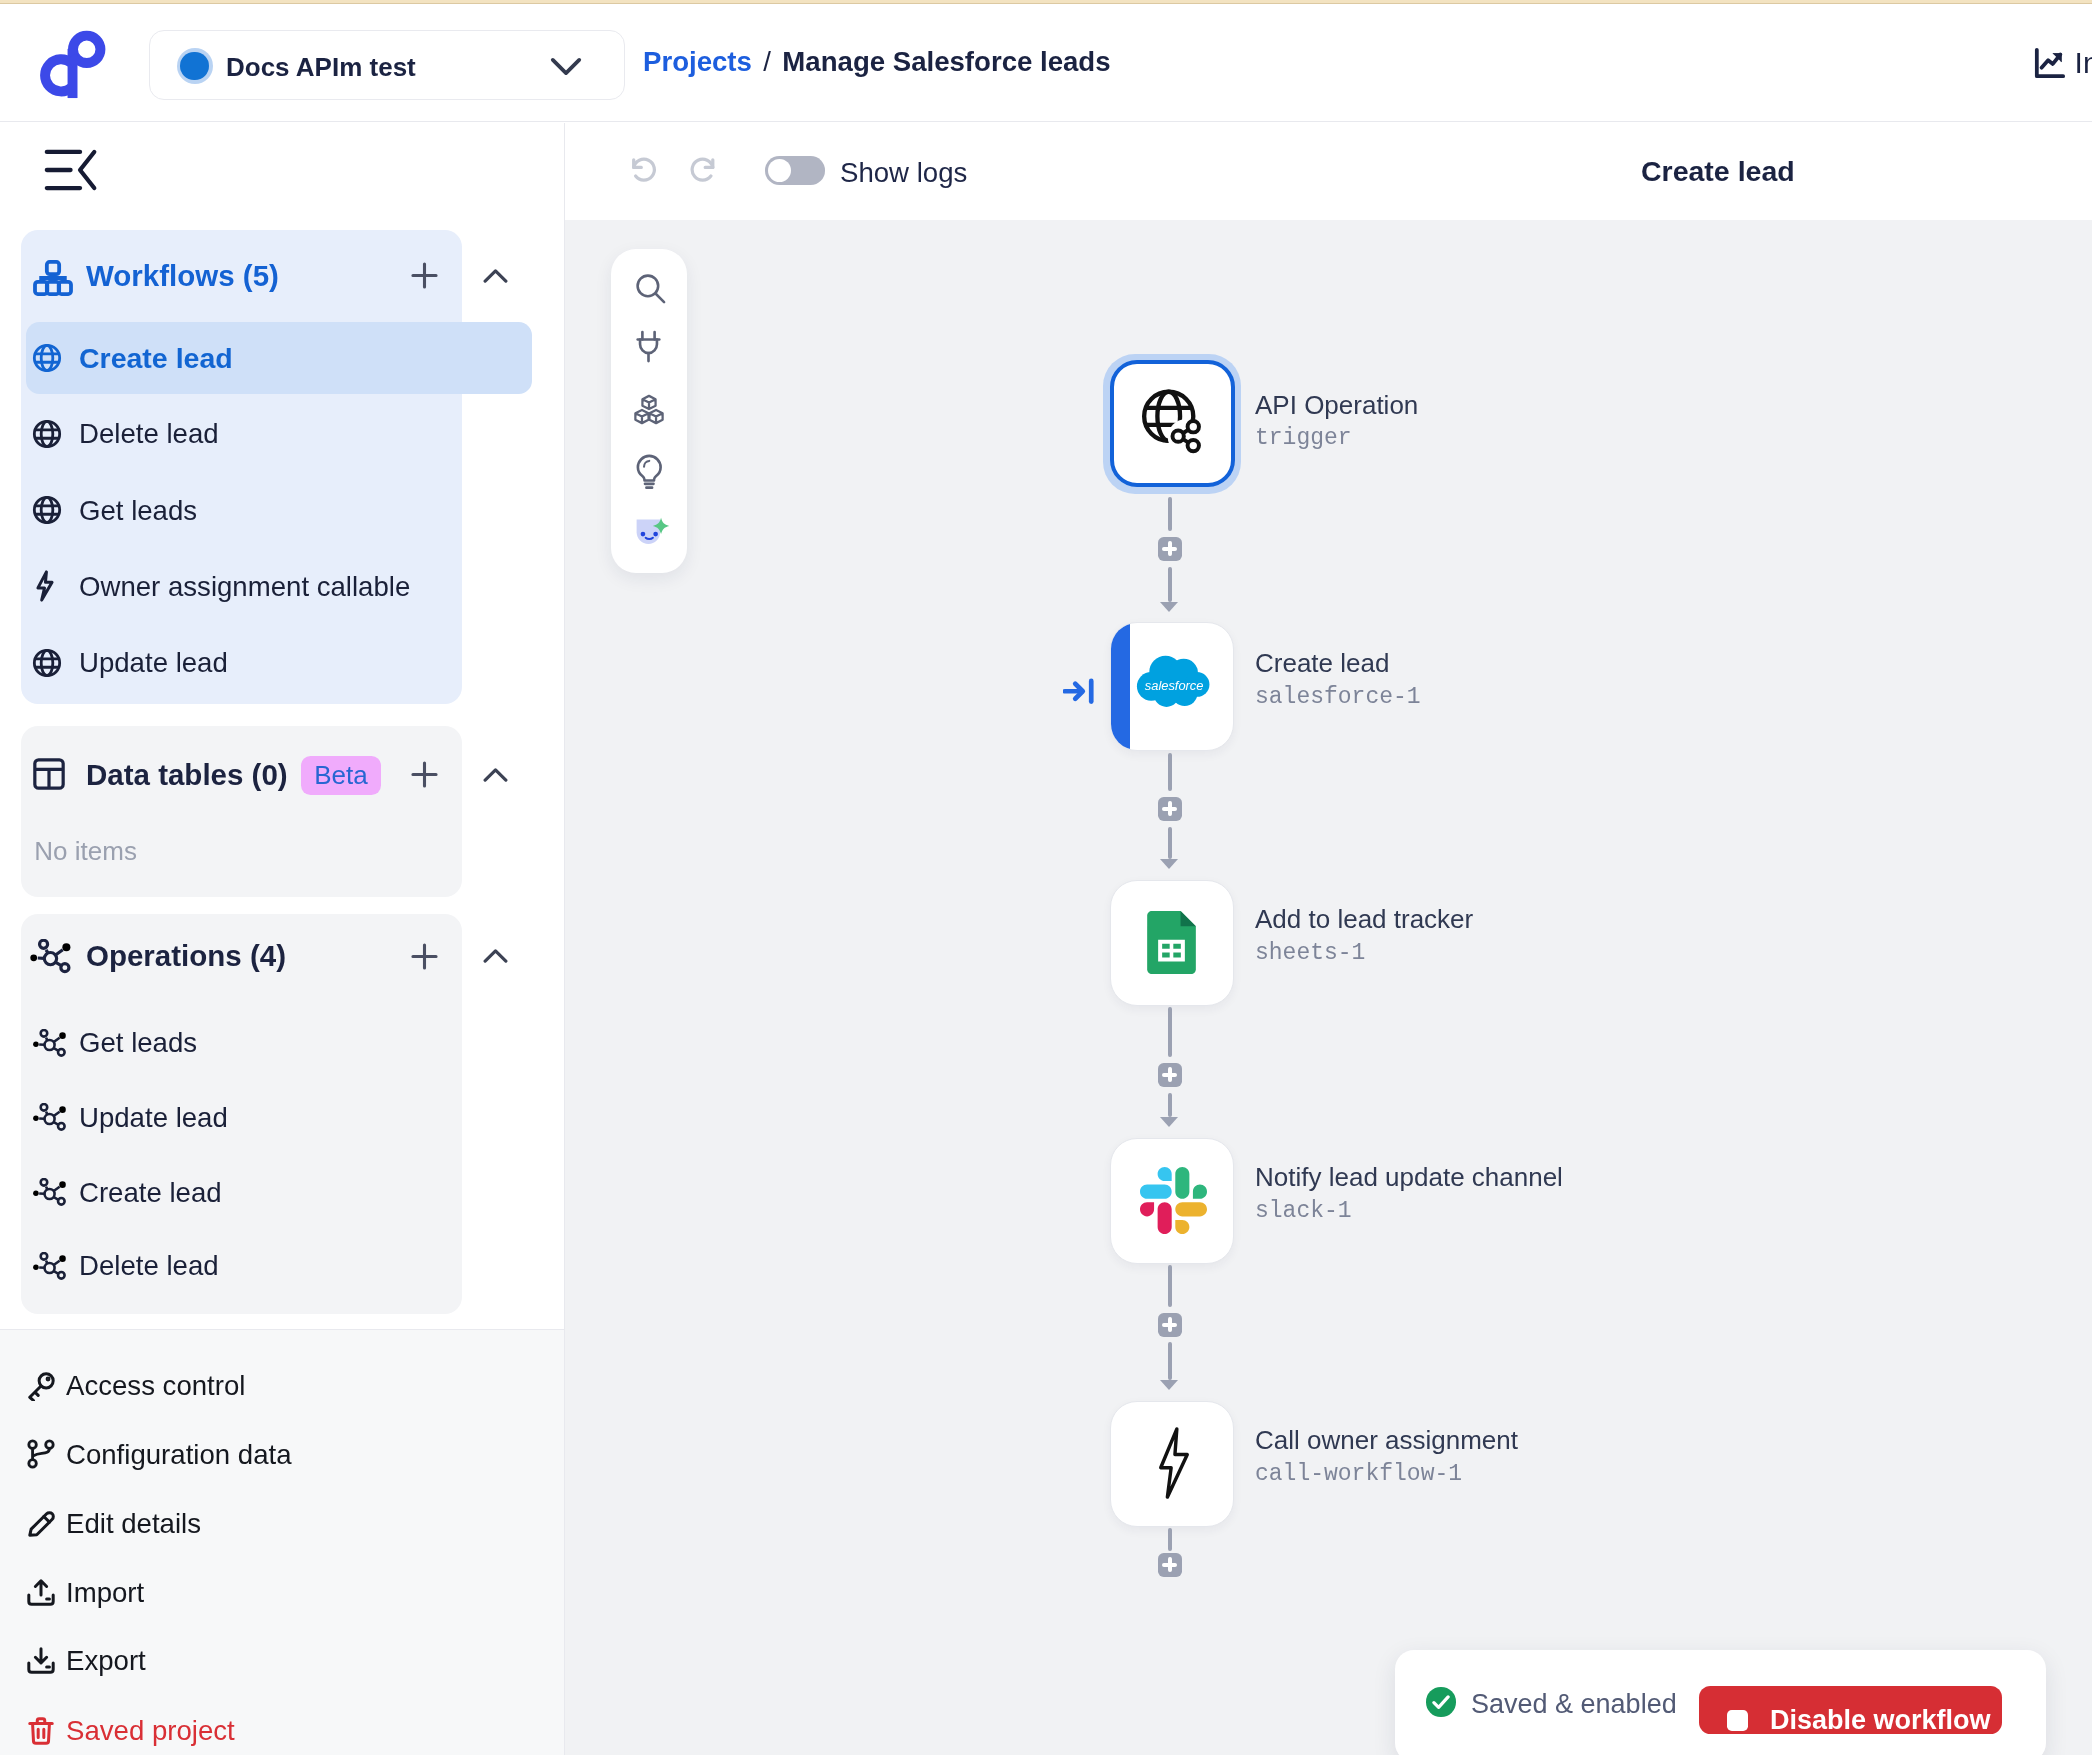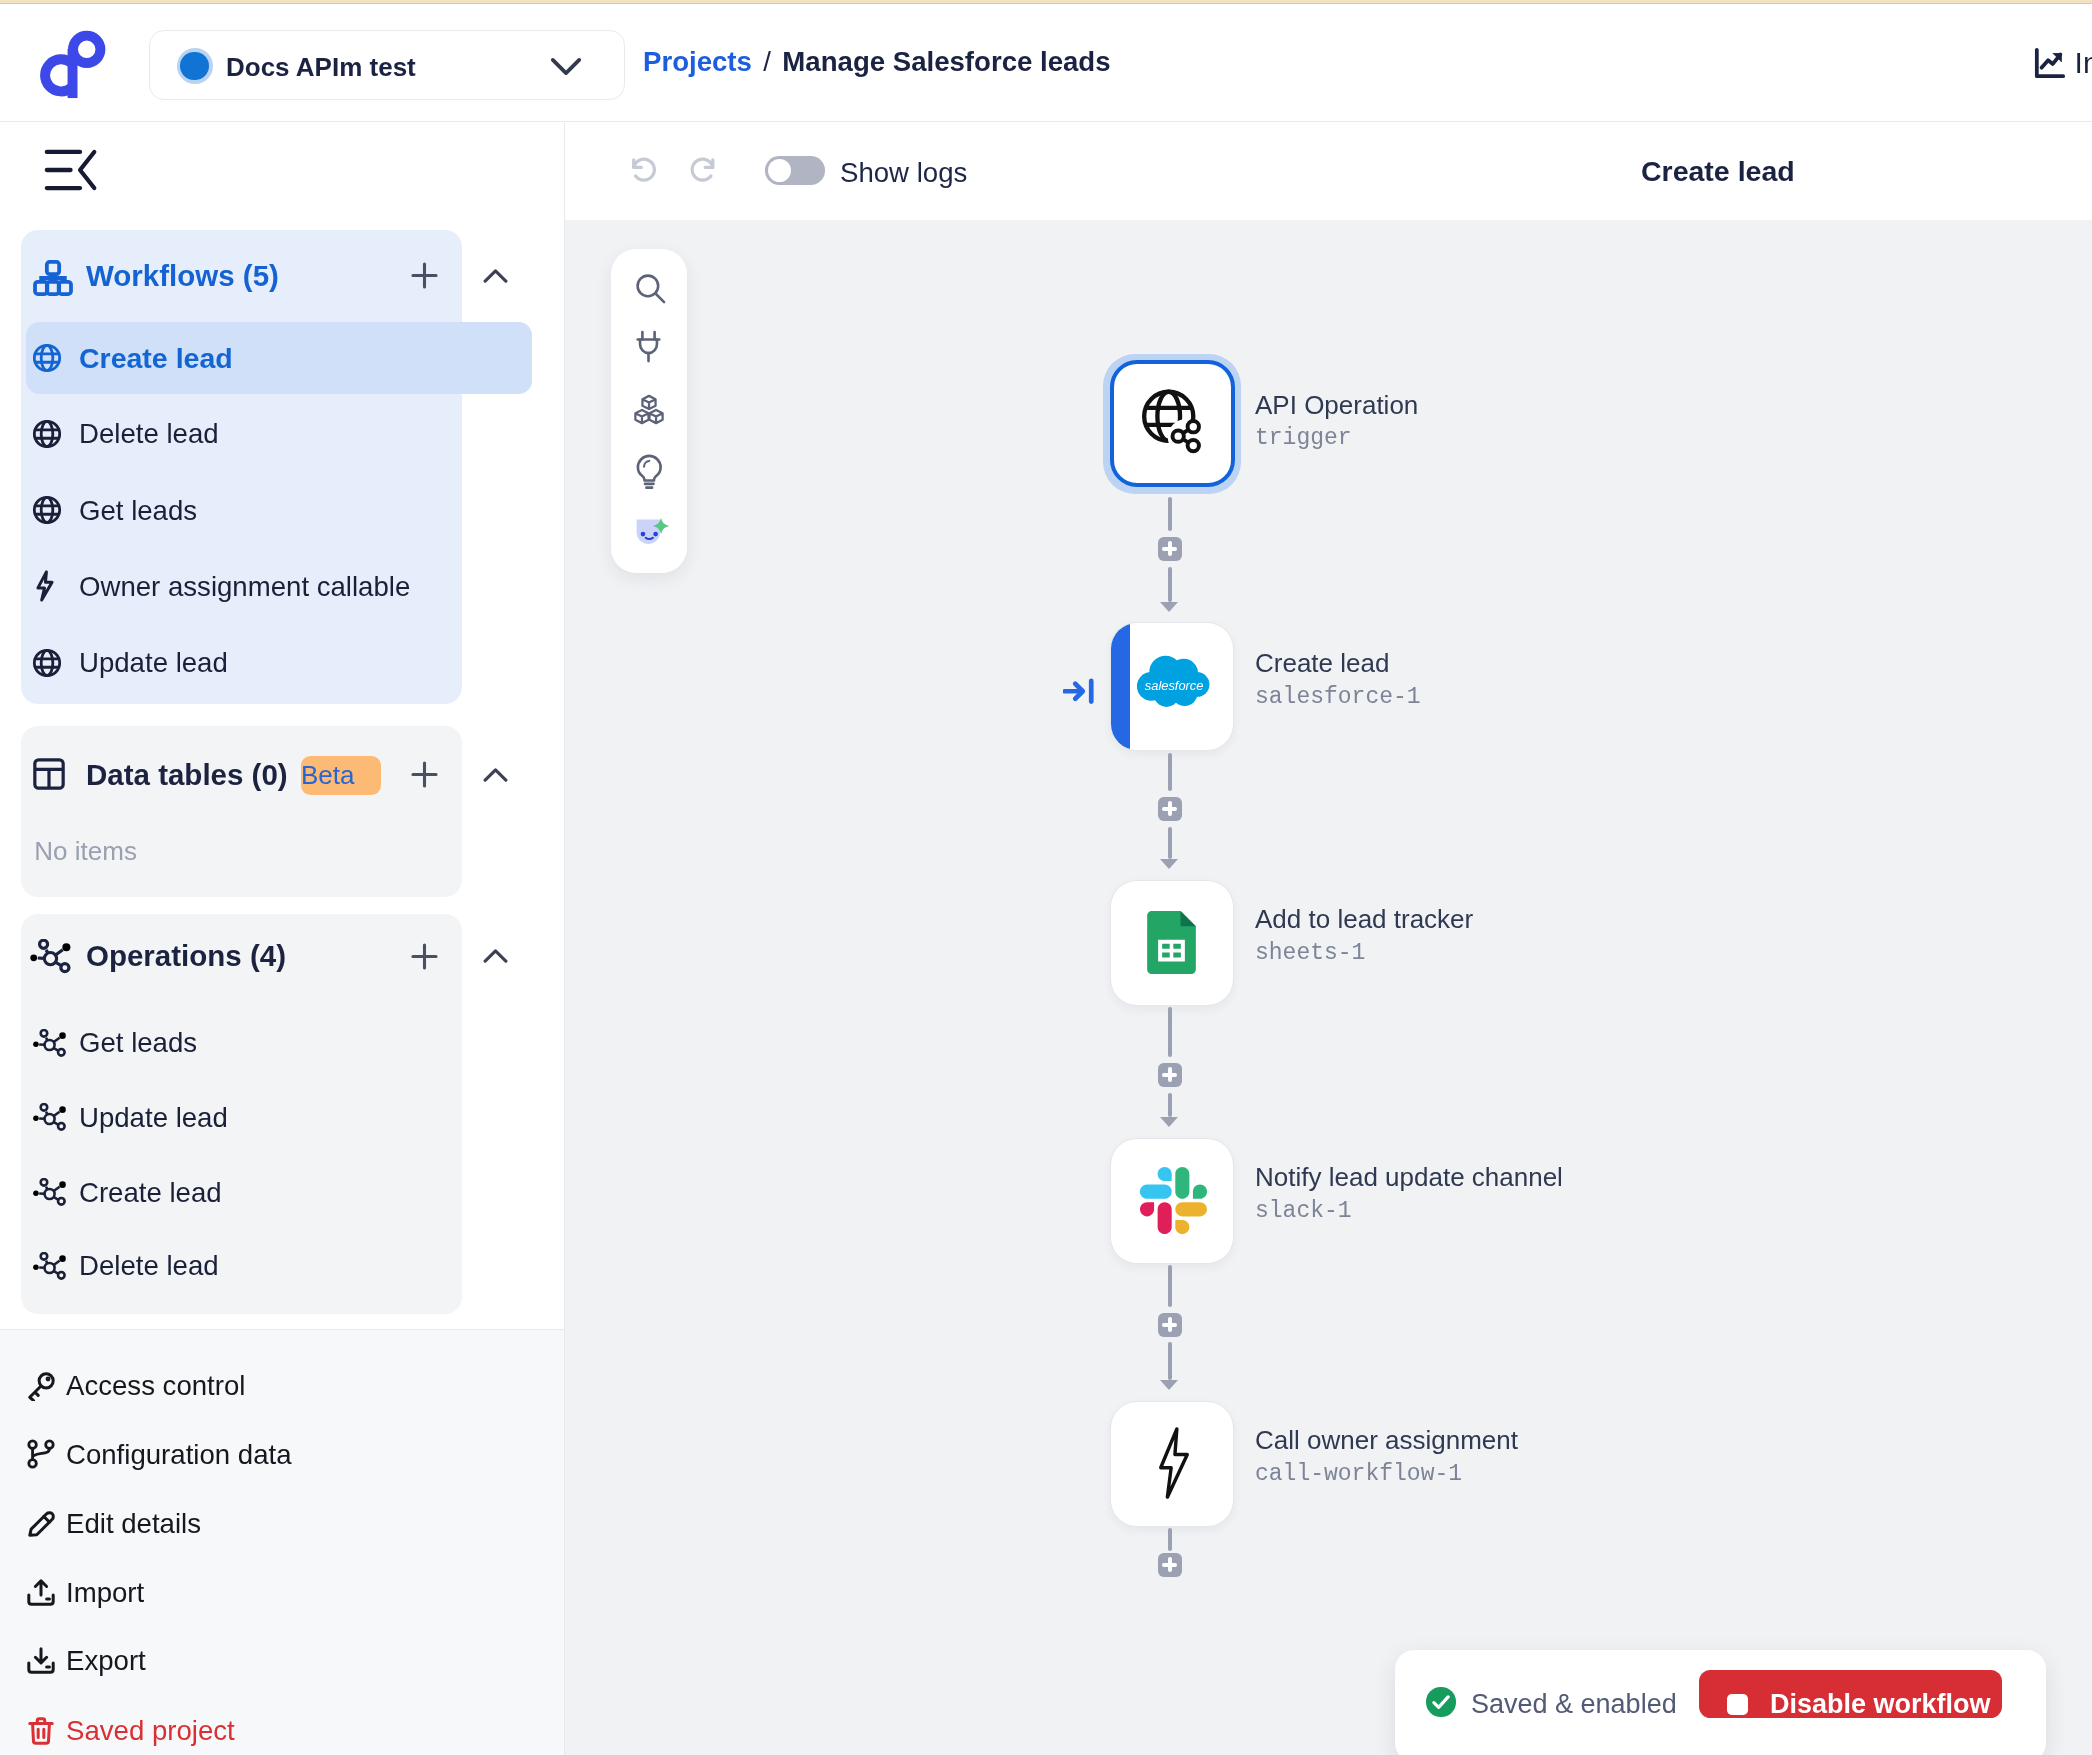--- a/index.html
+++ b/index.html
@@ -22,22 +22,22 @@
   .panel { position:absolute; left:21px; width:441px; border-radius:17px; }
   #p-wf { height:474px; background:#e7eefb; }
   #p-dt { top:726px; height:171px; background:#f3f4f6; }
   #p-op { top:914px; height:400px; background:#f3f4f6; }
   .ptitle { position:absolute; left:65px; font-size:29.5px; font-weight:700; white-space:nowrap; }
   .blue-t { color:#1462d3; }
   .navy-t { color:#1c2340; }
   .item { position:absolute; left:58px; font-size:27.6px; color:#1a2038; transform:translateY(-50%); white-space:nowrap; }
   .sel { position:absolute; left:4.8px; width:506px; height:72px; border-radius:13.3px; background:#cfe0f8; }
   #noitems { position:absolute; left:13.3px; top:110px; font-size:26px; color:#9aa0af; }
-  .badge { position:absolute; left:280px; top:29.5px; width:80px; height:39px; background:#fdba74; border-radius:9.5px;
-    color:#2766d2; font-size:26px; line-height:39px; }
+  .badge { position:absolute; left:280px; top:29.5px; width:80px; height:39px; background:#f0abfc; border-radius:9.5px;
+    color:#2766d2; font-size:26px; text-align:center; line-height:39px; }
   #botmenu { left:0; top:1329px; width:564px; height:447px; background:#f7f8f9; border-top:1px solid #e8e9ee; }
   .bitem { position:absolute; left:66px; font-size:27.6px; color:#15181f; transform:translateY(-50%); white-space:nowrap; }
   .red-t { color:#d92f35 !important; }
   
   #canvas { left:565px; top:123px; width:1527px; height:1633px; background:#f1f2f4; }
   #ctoolbar { left:565px; top:123px; width:1527px; height:97px; background:#fff; }
   #toggle { left:765px; top:156px; width:60px; height:28.5px; border-radius:14.3px; background:#b1b5c3; }
   #toggle .knob { position:absolute; left:2.9px; top:2.9px; width:23px; height:23px; border-radius:50%; background:#fff; }
   #showlogs { left:840px; top:157px; font-size:27.6px; color:#1e2647; }
   #ctitle { left:1641px; top:155px; font-size:28.5px; font-weight:700; color:#1b2342; }
@@ -60,21 +60,21 @@
   .plus { position:absolute; left:1158px; width:24px; height:24px; background:#9ba1b2; border-radius:5.7px; }
   .plus::before { content:""; position:absolute; left:4.3px; top:9.5px; width:15px; height:4.8px; background:#fff; border-radius:1.9px; }
   .plus::after { content:""; position:absolute; left:9.5px; top:4.3px; width:4.8px; height:15px; background:#fff; border-radius:1.9px; }
   .arrow { position:absolute; left:1160px; width:0; height:0; border-left:9.5px solid transparent;
     border-right:9.5px solid transparent; border-top:10.5px solid #9ba1b2; }
   
   #status { left:1395px; top:1650px; width:651px; height:112px; background:#fff; border-radius:19px;
     box-shadow:0 7.6px 23px rgba(30,38,71,.10); }
   #status .gc { position:absolute; left:31px; top:37px; width:29.5px; height:29.5px; border-radius:50%; background:#169c5c; }
   #status .st { position:absolute; left:76px; top:39px; font-size:27px; color:#525a75; }
-  #dbtn { position:absolute; left:304px; top:20px; width:303px; height:48px; background:#d62e34; border-radius:11.4px; }
+  #dbtn { position:absolute; left:304px; top:36px; width:303px; height:48px; background:#d62e34; border-radius:11.4px; }
   #dbtn .sq { position:absolute; left:27.6px; top:24px; width:21px; height:21px; background:#fff; border-radius:4.8px; }
   #dbtn .bt { position:absolute; left:71px; top:19px; font-size:27px; white-space:nowrap; font-weight:700; color:#fff; }
 </style>
 </head>
 <body>
 <svg width="0" height="0" style="position:absolute">
   <defs>
     <g id="globe" fill="none" stroke-width="3">
       <circle cx="16" cy="16" r="13.5"></circle>
       <ellipse cx="16" cy="16" rx="6.2" ry="13.5"></ellipse>

